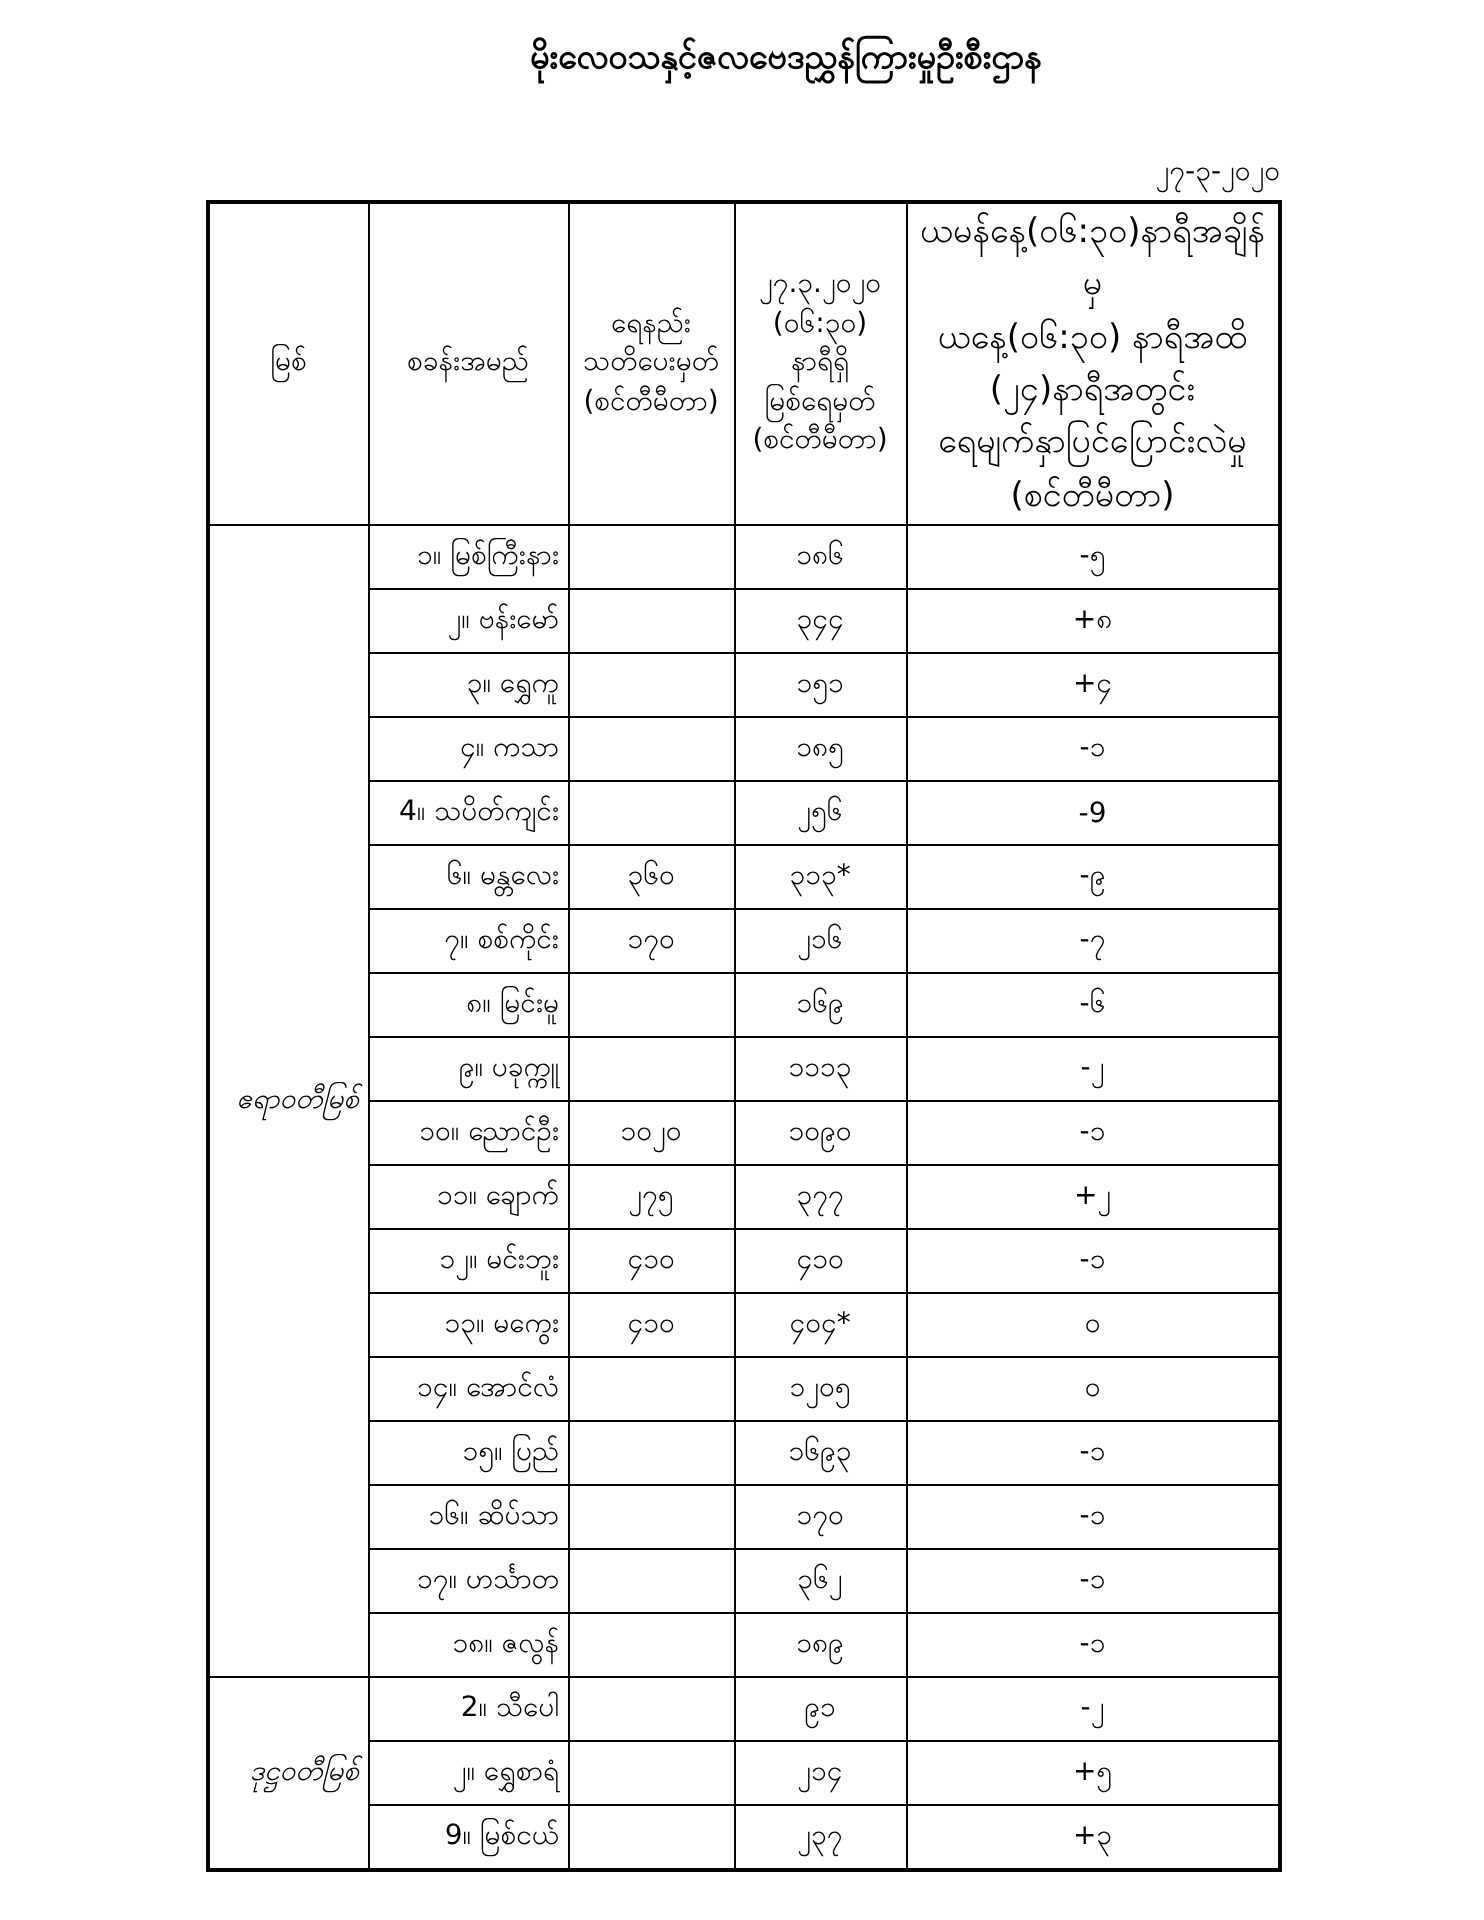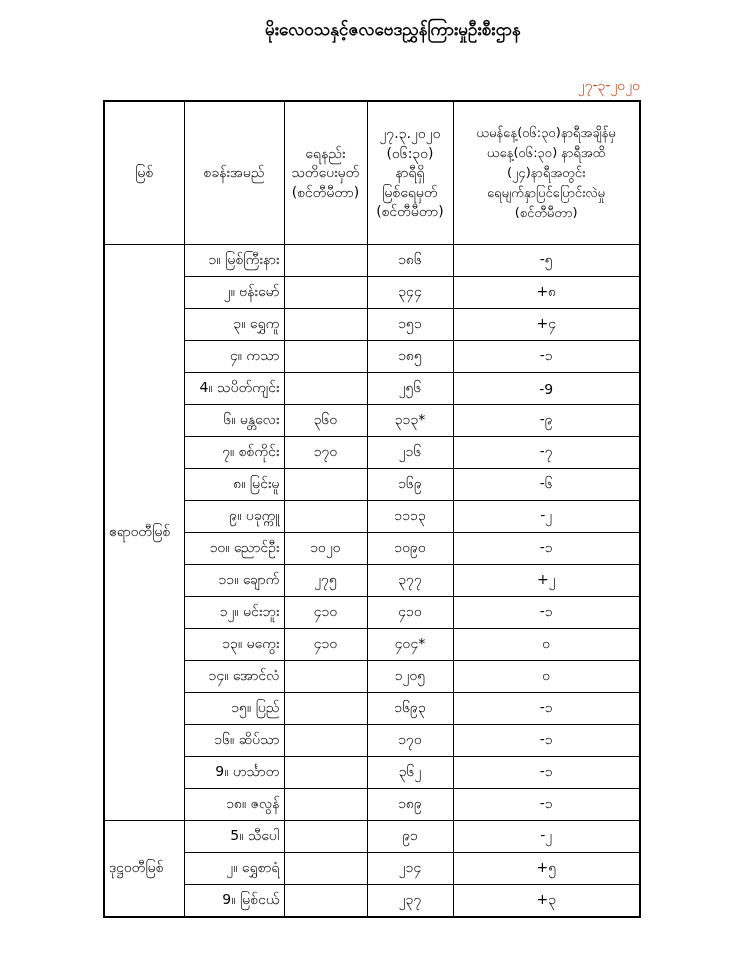--- a/index.html
+++ b/index.html
@@ -26,21 +26,21 @@
     font-weight: bold;
     line-height: 1.55;
     color: #000000;
     padding-left: 44px;
   }
   .date-line {
     position: absolute;
     top: 76px;
     right: 102px;
     font-size: 14px;
-    color: #c2410c;
+    color: #000000;
   }
   table.water-table {
     position: absolute;
     left: 103px;
     top: 100px;
     width: 536px;
     border-collapse: collapse;
     table-layout: fixed;
     border: 2px solid #000000;
   }
@@ -53,31 +53,32 @@
   .water-table thead th {
     height: 140px;
     font-size: 14px;
     font-weight: normal;
     text-align: center;
     vertical-align: middle;
     white-space: pre-line;
     line-height: 1.4;
   }
   .water-table thead th.change-hd {
-    font-size: 13px;
+    font-size: 17px;
     line-height: 1.55;
   }
   .water-table tbody td {
     height: 29px;
     font-size: 14px;
     vertical-align: middle;
   }
   .river-cell {
-    text-align: left;
-    font-size: 14px;
+    text-align: right;
+    font-size: 14px;
+    font-style: italic;
   }
   .station-cell {
     text-align: right;
     padding-left: 7px;
   }
   .warning-cell, .level-cell, .change-cell {
     text-align: center;
   }
 </style>
 </head>
@@ -210,34 +211,34 @@
           <td class="level-cell">၁၆၉၃</td>
           <td class="change-cell">-၁</td>
         </tr>
         <tr>
           <td class="station-cell">၁၆။ ဆိပ်သာ</td>
           <td class="warning-cell"></td>
           <td class="level-cell">၁၇၀</td>
           <td class="change-cell">-၁</td>
         </tr>
         <tr>
-          <td class="station-cell">9။ ဟင်္သာတ</td>
+          <td class="station-cell">၁၇။ ဟင်္သာတ</td>
           <td class="warning-cell"></td>
           <td class="level-cell">၃၆၂</td>
           <td class="change-cell">-၁</td>
         </tr>
         <tr>
           <td class="station-cell">၁၈။ ဇလွန်</td>
           <td class="warning-cell"></td>
           <td class="level-cell">၁၈၉</td>
           <td class="change-cell">-၁</td>
         </tr>
         <tr>
           <td rowspan="3" class="river-cell">ဒုဋ္ဌဝတီမြစ်</td>
-          <td class="station-cell">5။ သီပေါ</td>
+          <td class="station-cell">2။ သီပေါ</td>
           <td class="warning-cell"></td>
           <td class="level-cell">၉၁</td>
           <td class="change-cell">-၂</td>
         </tr>
         <tr>
           <td class="station-cell">၂။ ရွှေစာရံ</td>
           <td class="warning-cell"></td>
           <td class="level-cell">၂၁၄</td>
           <td class="change-cell">+၅</td>
         </tr>

